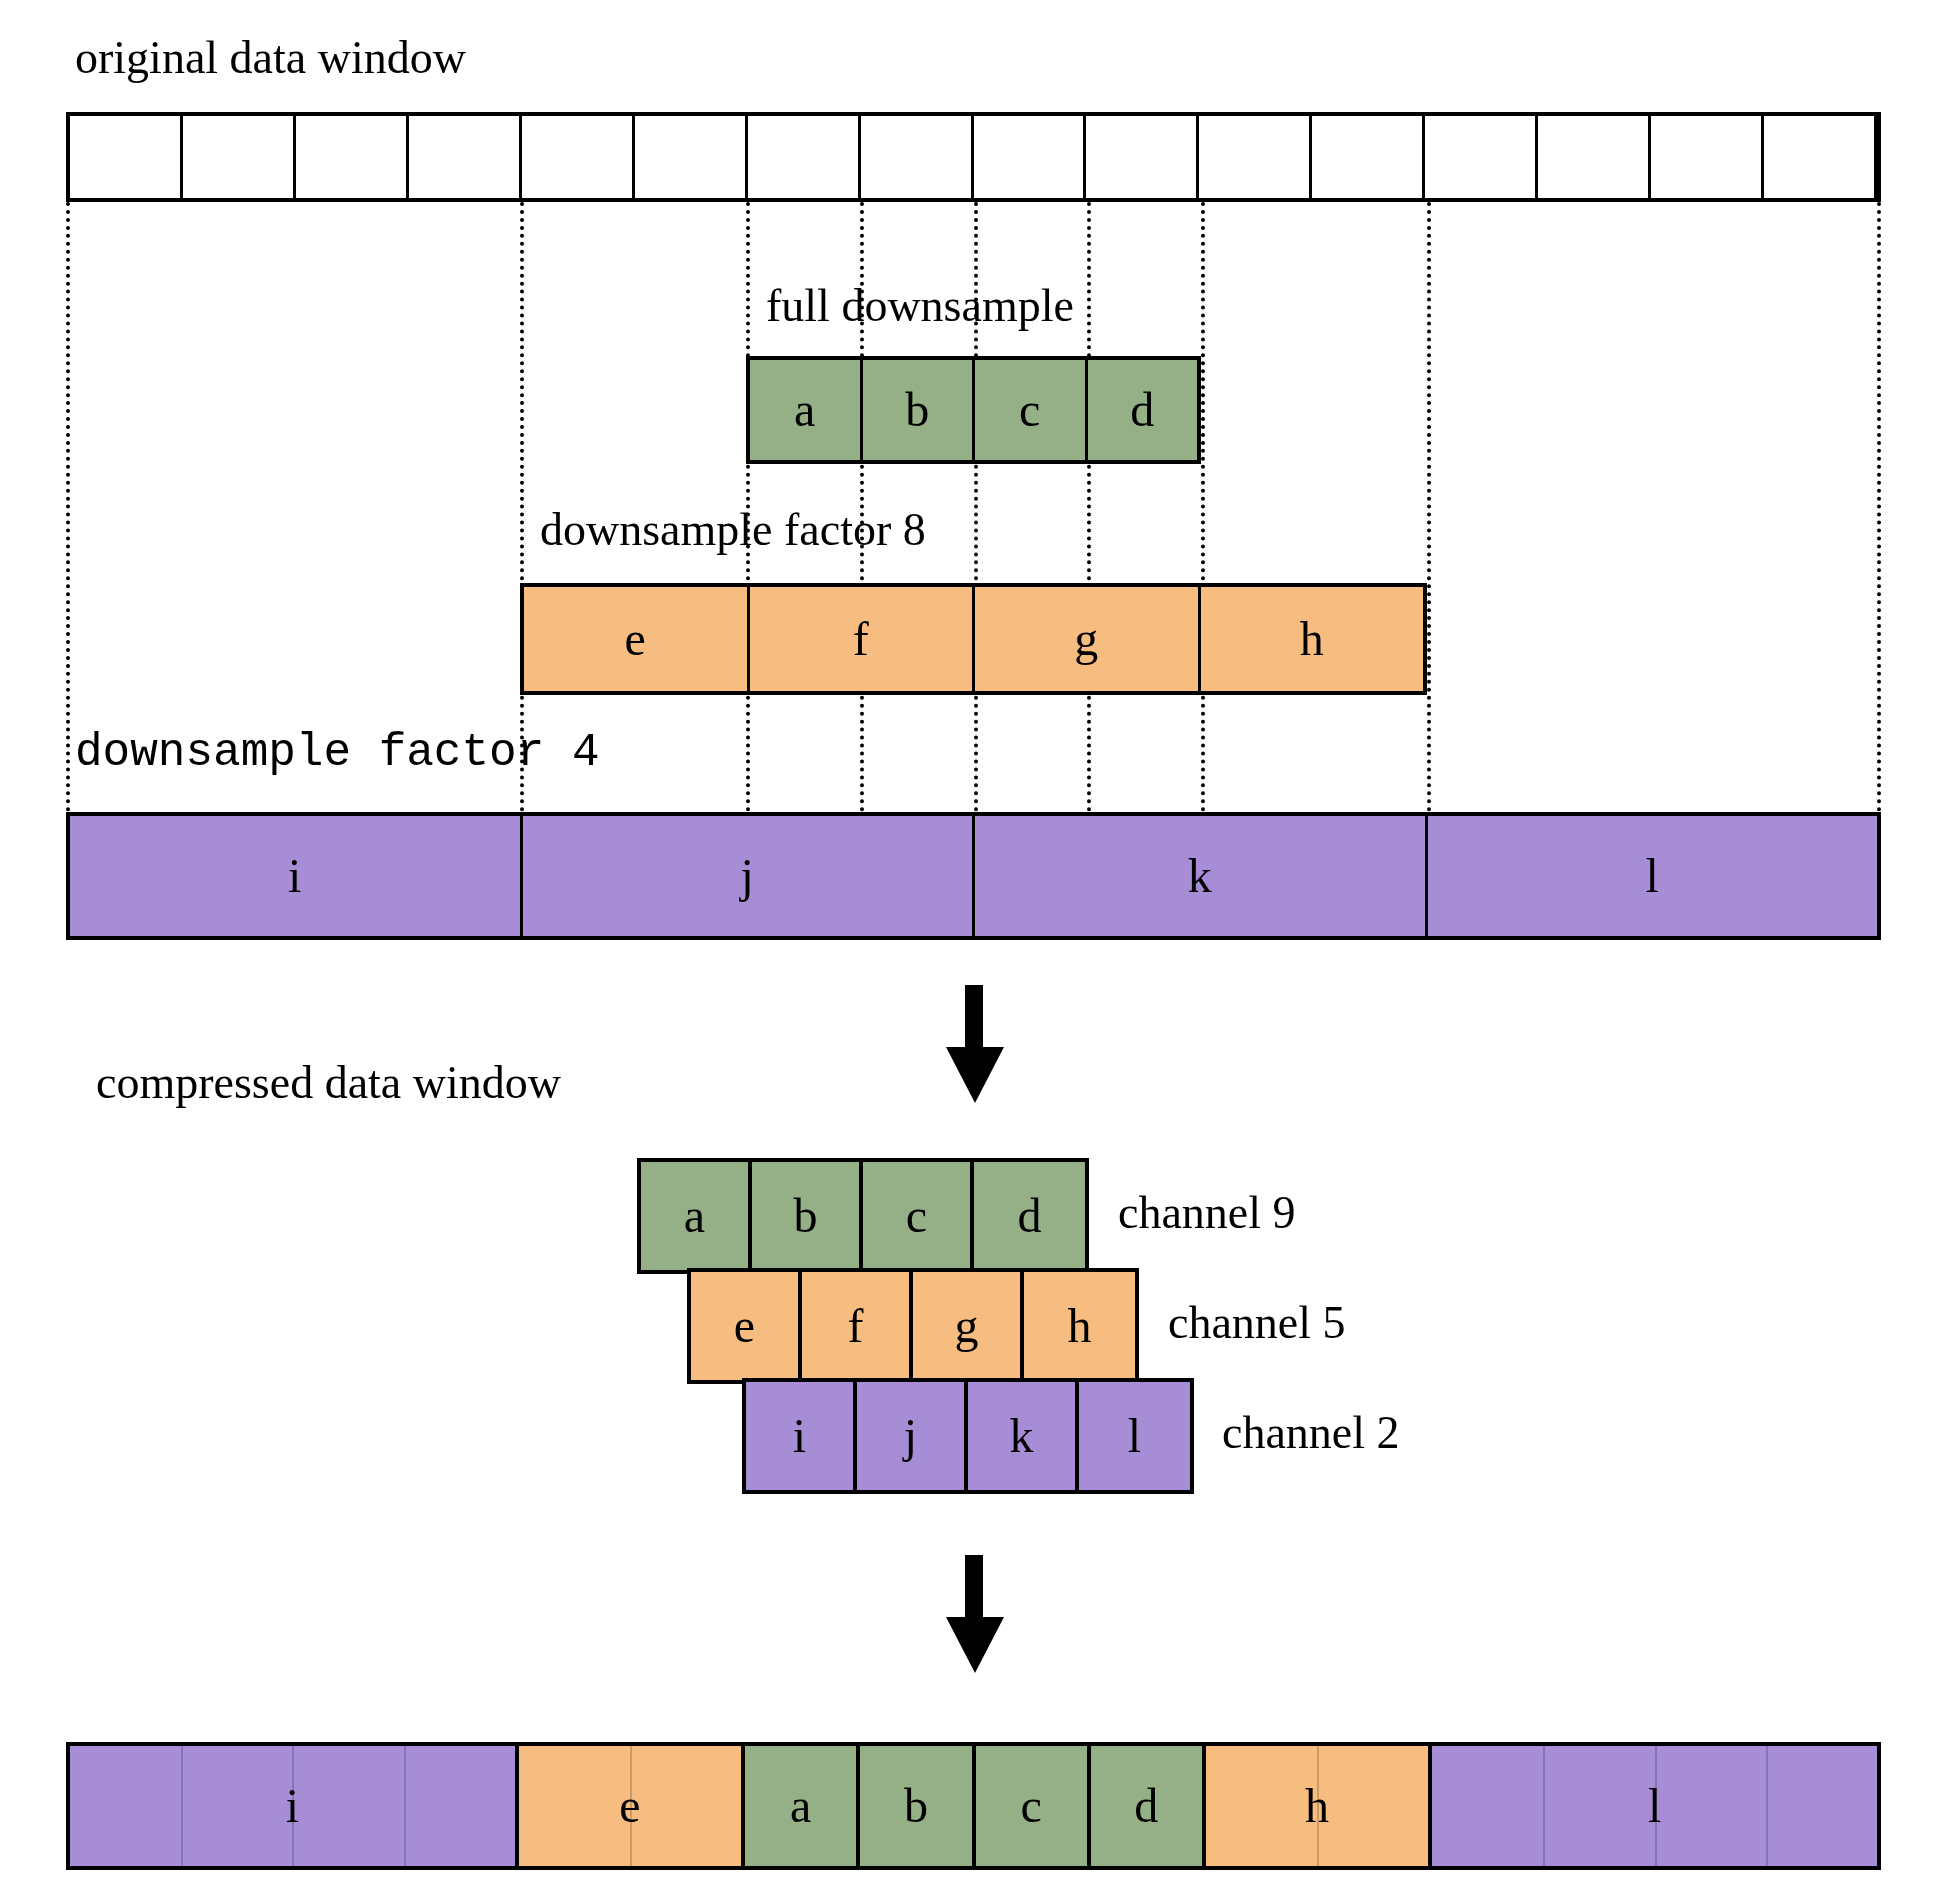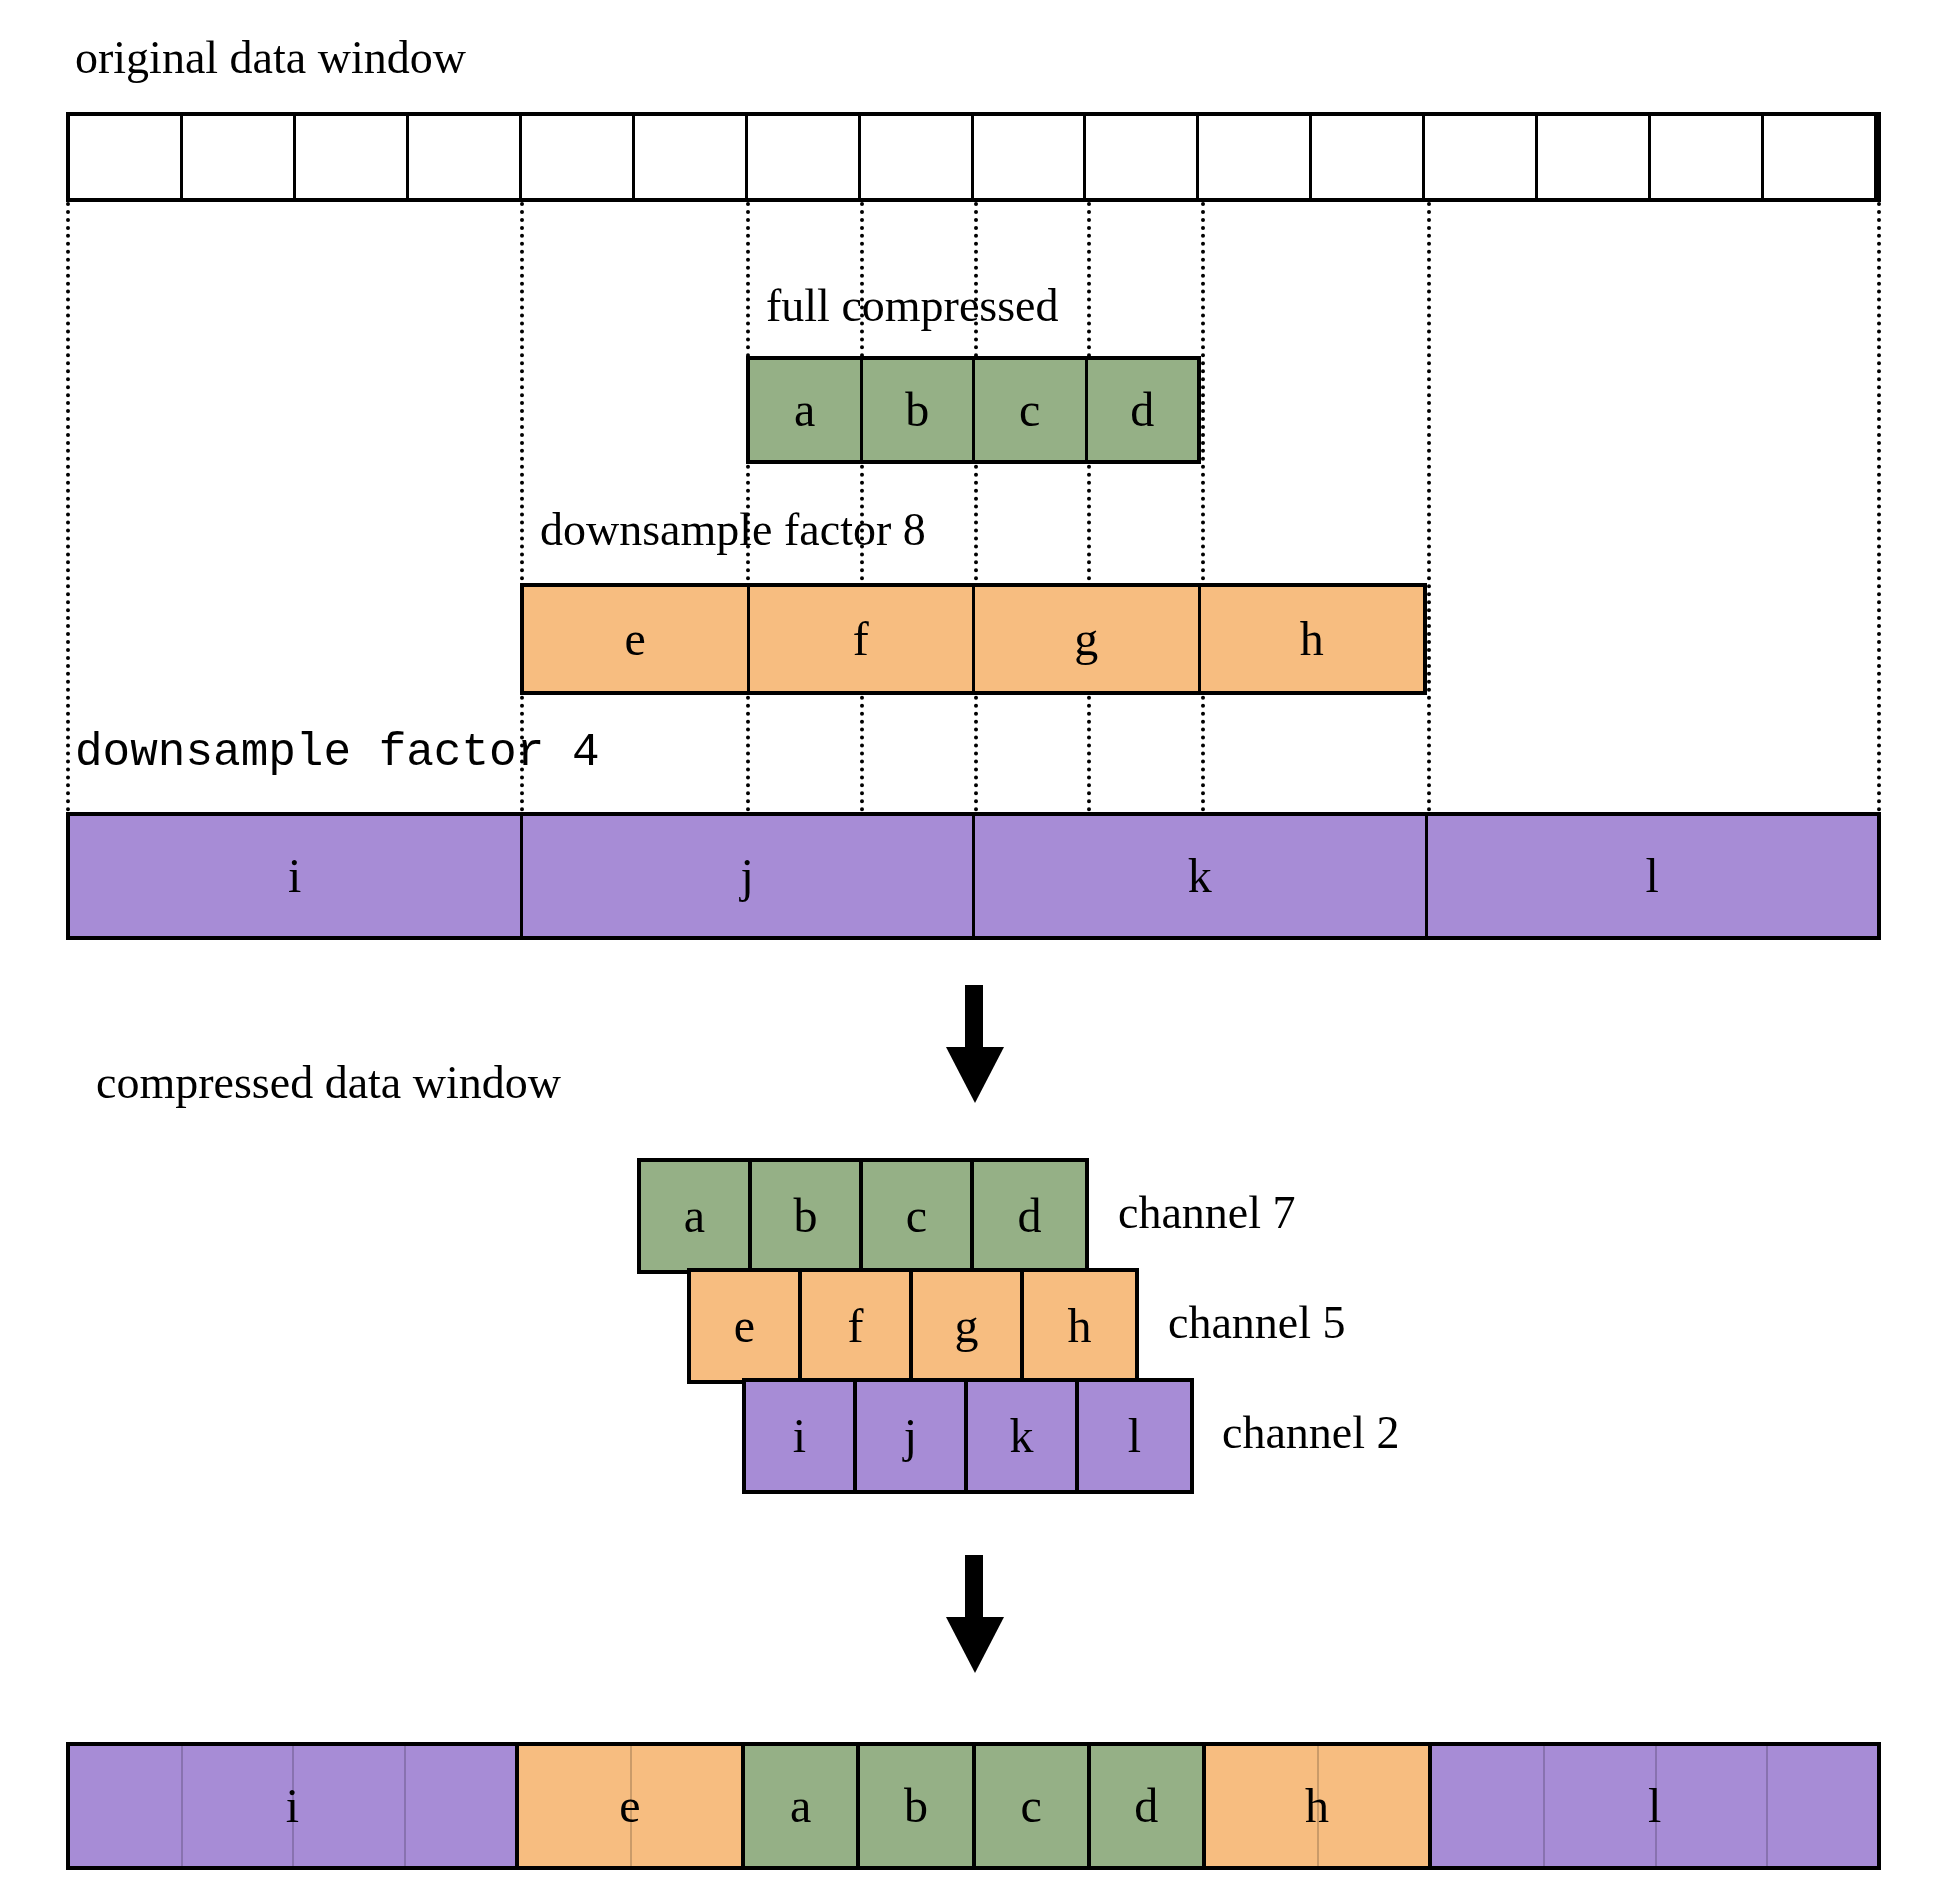--- a/index.html
+++ b/index.html
@@ -125,21 +125,21 @@
   <div class="guide" style="left:66px;top:202px;height:610px;"></div>
   <div class="guide" style="left:520px;top:202px;height:610px;"></div>
   <div class="guide" style="left:746px;top:202px;height:610px;"></div>
   <div class="guide" style="left:860px;top:202px;height:610px;"></div>
   <div class="guide" style="left:974px;top:202px;height:610px;"></div>
   <div class="guide" style="left:1087px;top:202px;height:610px;"></div>
   <div class="guide" style="left:1201px;top:202px;height:610px;"></div>
   <div class="guide" style="left:1427px;top:202px;height:610px;"></div>
   <div class="guide" style="left:1877px;top:202px;height:610px;"></div>
 
-  <div class="lbl" style="left:766px;top:283px;">full compressed</div>
+  <div class="lbl" style="left:766px;top:283px;">full downsample</div>
   <div class="strip frame green row-green" id="row-green">
       <div class="cell" style="flex: 1 1 0px;">a</div>
       <div class="cell" style="flex: 1 1 0px;">b</div>
       <div class="cell" style="flex: 1 1 0px;">c</div>
       <div class="cell" style="flex: 1 1 0px;">d</div>
     </div>
 
   <div class="lbl" style="left:540px;top:507px;">downsample factor 8</div>
   <div class="strip frame orange row-orange" id="row-orange">
       <div class="cell" style="flex: 1 1 0px;">e</div>
@@ -162,21 +162,21 @@
   </div>
 
   <div class="lbl" style="left:96px;top:1060px;font-family:Liberation Serif, serif;">compressed data window</div>
 
   <div class="crow frame c1" id="crow-0" style="background: rgb(149, 176, 134);">
       <div class="cell">a</div>
       <div class="cell">b</div>
       <div class="cell">c</div>
       <div class="cell">d</div>
     </div>
-  <div class="chlabel" style="left:1118px;top:1190px;">channel 7</div>
+  <div class="chlabel" style="left:1118px;top:1190px;">channel 9</div>
 
   <div class="crow frame c2" id="crow-1" style="background: rgb(247, 189, 128);">
       <div class="cell">e</div>
       <div class="cell">f</div>
       <div class="cell">g</div>
       <div class="cell">h</div>
     </div>
   <div class="chlabel" style="left:1168px;top:1300px;">channel 5</div>
 
   <div class="crow frame c3" id="crow-2" style="background: rgb(167, 140, 214);">

